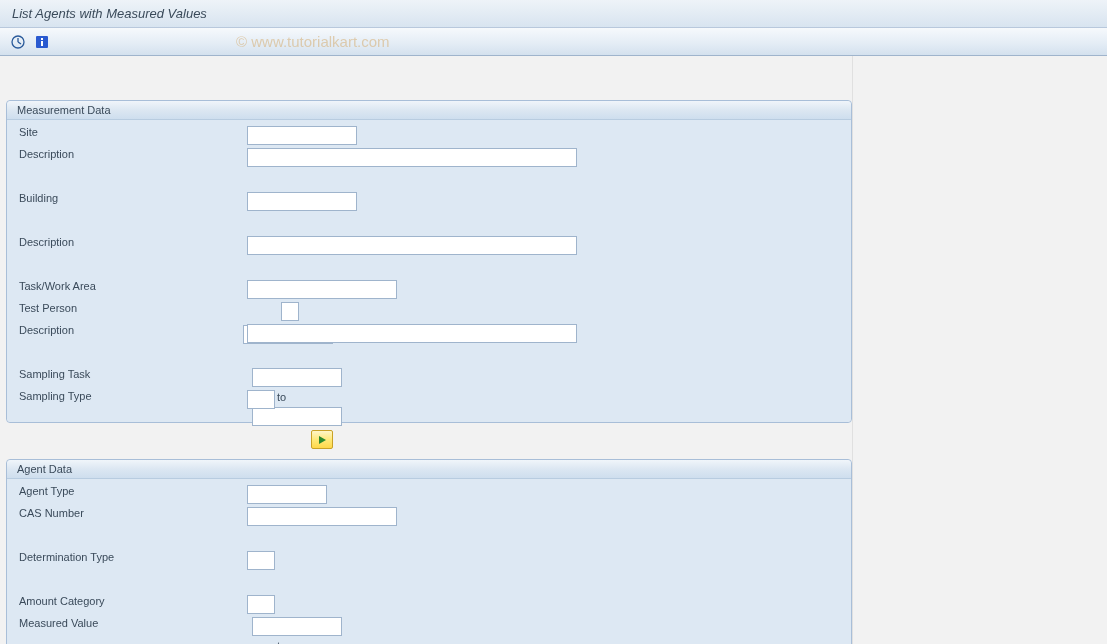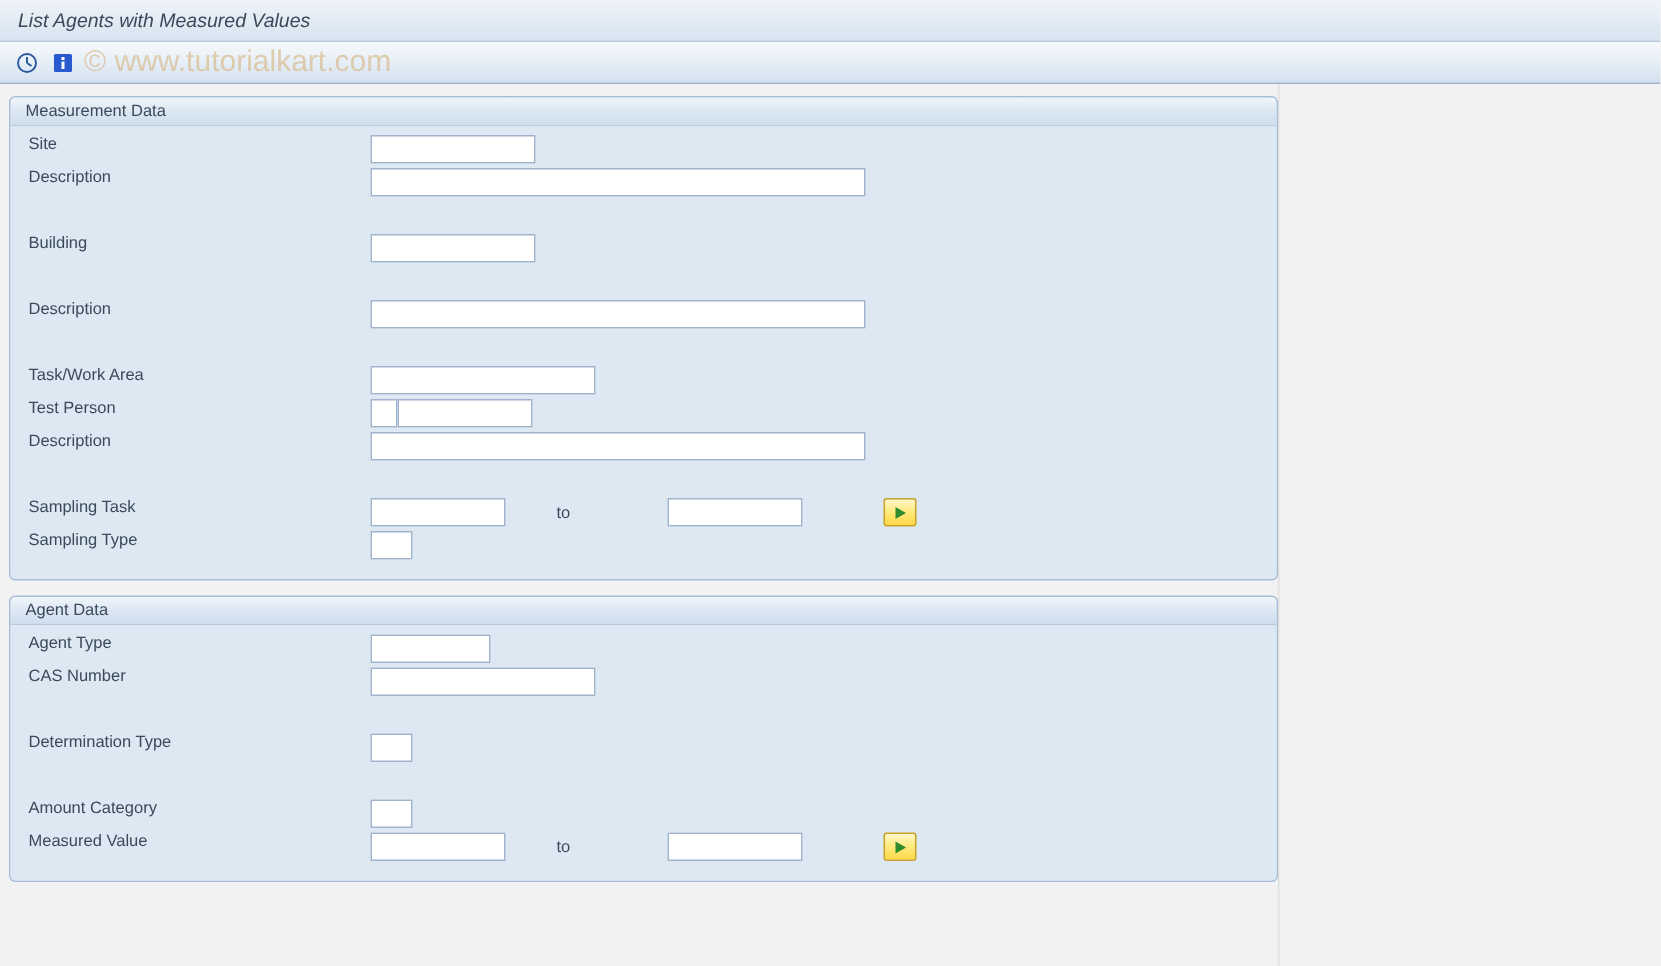--- a/index.html
+++ b/index.html
@@ -33,22 +33,23 @@
     }
     .tb-btn {
       width: 20px; height: 20px;
       display: inline-flex;
       align-items: center;
       justify-content: center;
       cursor: pointer;
       border-radius: 2px;
     }
     .watermark {
+      margin-left: 180px;
       color: #d8b888;
-      font-size: 20px;
+      font-size: 15px;
       opacity: 0.65;
       pointer-events: none;
     }
     .content-area {
       display: flex;
       height: calc(100% - 54px);
     }
     .form-column {
       width: 852px;
       padding: 8px 0 0 6px;
@@ -57,20 +58,21 @@
     .side-fill {
       flex: 1;
       background: #f2f2f2;
       border-left: 1px solid #e0e0e0;
     }
     .group {
       border: 1px solid #a8bed8;
       border-radius: 4px;
       margin-bottom: 10px;
       background: #e8eff7;
+      margin-top: 36px;
     }
     .group-header {
       background: linear-gradient(to bottom, #f0f5fa 0%, #dce7f2 50%, #cedeee 100%);
       border-bottom: 1px solid #b8cce0;
       border-radius: 4px 4px 0 0;
       padding: 3px 10px;
       font-size: 11px;
       color: #3a4a5a;
     }
     .group-body {
@@ -86,20 +88,21 @@
     .spacer-row { height: 22px; }
     .lbl {
       width: 230px;
       padding-left: 2px;
       color: #3a4a5a;
     }
     .fld {
       display: flex;
       align-items: center;
       gap: 4px;
+      flex-direction: column;
     }
     input[type=text] {
       height: 19px;
       border: 1px solid #9fb4cc;
       background: #fff;
       font-size: 11px;
       padding: 0 2px;
     }
     .w-sm { width: 110px; }
     .w-tiny { width: 18px; }

